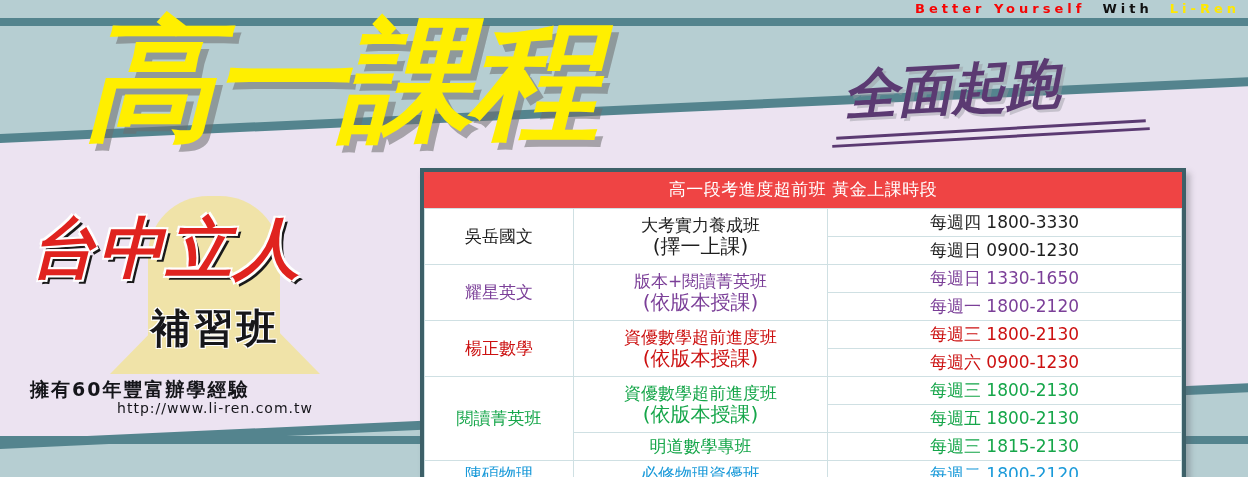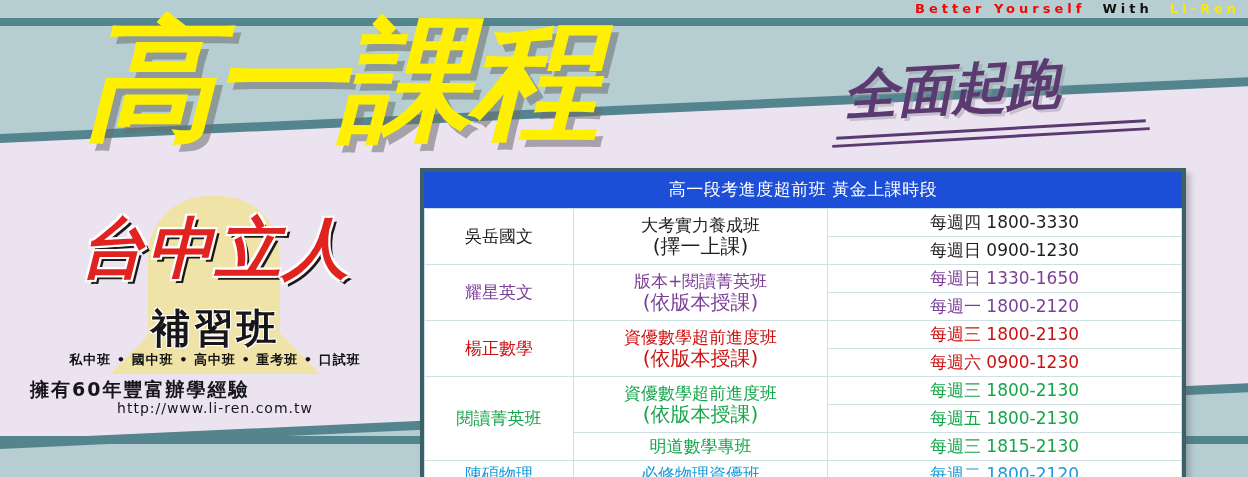--- a/index.html
+++ b/index.html
@@ -89,21 +89,20 @@
     background:#f0e3a8;
     border-radius:60px 60px 8px 8px;
   }
   .logo-blob2{
     position:absolute;left:80px;top:118px;width:210px;height:60px;
     background:#f0e3a8;
     clip-path:polygon(28% 0,72% 0,100% 100%,0 100%);
   }
   .logo-main{
     position:absolute;left:0;top:18px;width:370px;
-    text-align:center;
     font-size:66px;line-height:1.05;font-weight:bold;font-style:italic;
     color:#e0231f;
     letter-spacing:2px;white-space:nowrap;
     text-shadow:
       -2px -2px 0 #fff, 2px -2px 0 #fff, -2px 2px 0 #fff, 2px 2px 0 #fff,
       4px 4px 0 #1a1a1a;
   }
   .logo-sub{
     position:absolute;left:0;top:112px;width:370px;
     text-align:center;
@@ -128,21 +127,21 @@
 
   
   .sched{
     position:absolute;left:420px;top:168px;width:766px;
     border:4px solid #3d6068;
     background:#ffffff;
     box-shadow:4px 5px 6px rgba(80,80,90,.35);
     box-sizing:border-box;
   }
   .sched-head{
-    background:#1d4ed8;color:#ffffff;
+    background:#ef4444;color:#ffffff;
     text-align:center;font-size:17px;font-weight:normal;
     padding:6px 0 7px 0;letter-spacing:.5px;
     white-space:nowrap;
   }
   table.grid{border-collapse:collapse;width:100%;table-layout:fixed;background:#fff;}
   table.grid td{
     border:1px solid #cfe0e3;
     padding:0;
     height:27px;
     text-align:center;
@@ -179,21 +178,20 @@
   <div class="headline">高一課程</div>
   <div class="subhead">全面起跑</div>
   <div class="subhead-underline"></div>
   <div class="subhead-underline2"></div>
 
   <div class="logo-wrap">
     <div class="logo-blob"></div>
     <div class="logo-blob2"></div>
     <div class="logo-main">台中立人</div>
     <div class="logo-sub">補習班</div>
-    <div class="logo-classes">私中班 • 國中班 • 高中班 • 重考班 • 口試班</div>
     <div class="logo-exp">擁有60年豐富辦學經驗</div>
     <div class="logo-url">http://www.li-ren.com.tw</div>
   </div>
 
   <div class="sched">
     <div class="sched-head">高一段考進度超前班  黃金上課時段</div>
     <table class="grid">
       <tbody id="sched-body">
           <tr>
             <td class="c-subject k-black" rowspan="2">吳岳國文</td>

